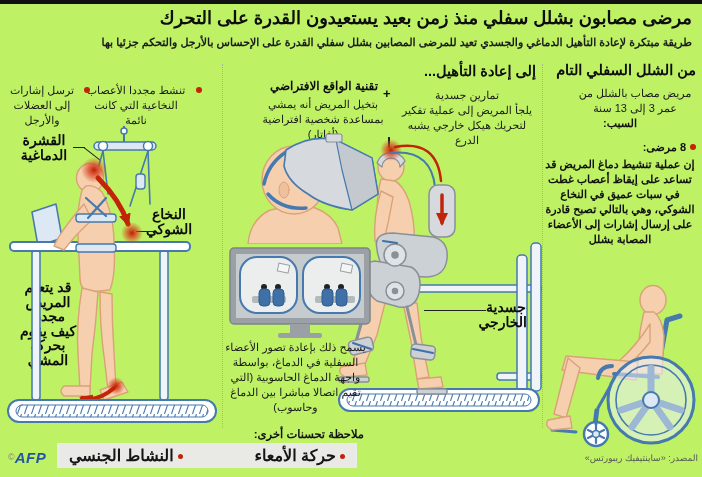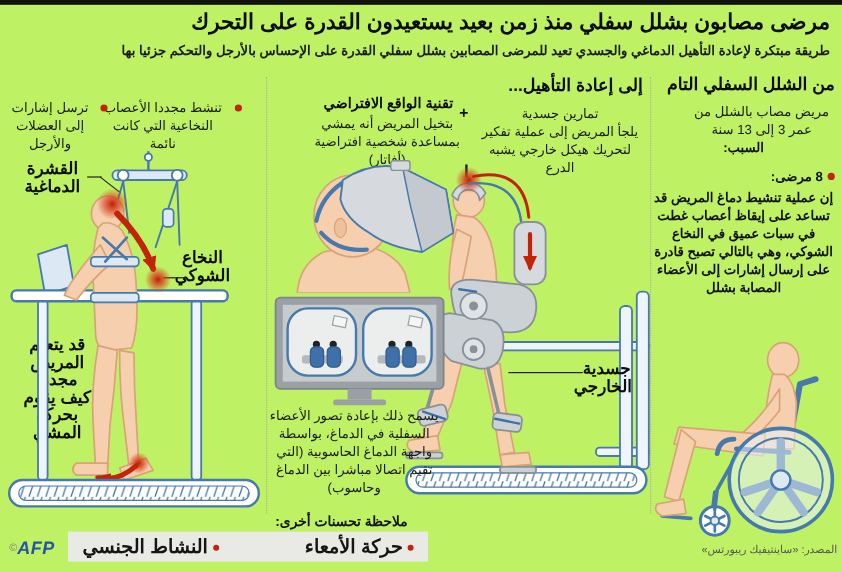--- a/index.html
+++ b/index.html
@@ -18,21 +18,21 @@
   .bold-txt{font-size:11px;line-height:15px;font-weight:bold;color:#111;text-align:center;}
   .lbl{font-size:14px;line-height:14.5px;font-weight:bold;color:#0d0d0d;text-align:center;}
   .dot{display:inline-block;width:6px;height:6px;border-radius:50%;background:#c22408;vertical-align:middle;margin-left:4px;}
   .bullet{display:flex;gap:4px;align-items:flex-start;}
   .bullet .dot{flex:0 0 auto;margin-top:4px;}
   .line{border-top:1.5px solid #222;height:0;}
   .legend-bar{left:57px;top:443px;width:300px;height:25px;background:#e9e9e6;
     display:flex;align-items:center;justify-content:space-between;padding:0 12px;box-sizing:border-box;}
   .legend-item{font-size:16px;font-weight:bold;white-space:nowrap;color:#151515;}
   .legend-item .dot{width:5px;height:5px;margin-left:4px;}
-  .note-title{right:362px;top:427px;font-size:11.5px;font-weight:bold;}
+  .note-title{right:338px;top:427px;font-size:11.5px;font-weight:bold;}
   .source{right:4px;top:453px;font-size:9px;color:#555;}
   .afp{left:8px;top:449px;direction:ltr;white-space:nowrap;}
   .afp .c{font-size:9px;color:#808080;vertical-align:3px;}
   .afp .a{font-size:15px;font-weight:bold;font-style:italic;color:#2456a4;letter-spacing:.5px;}
   svg{display:block;}
 </style>
 </head>
 <body>
 
 <div id="canvas">

